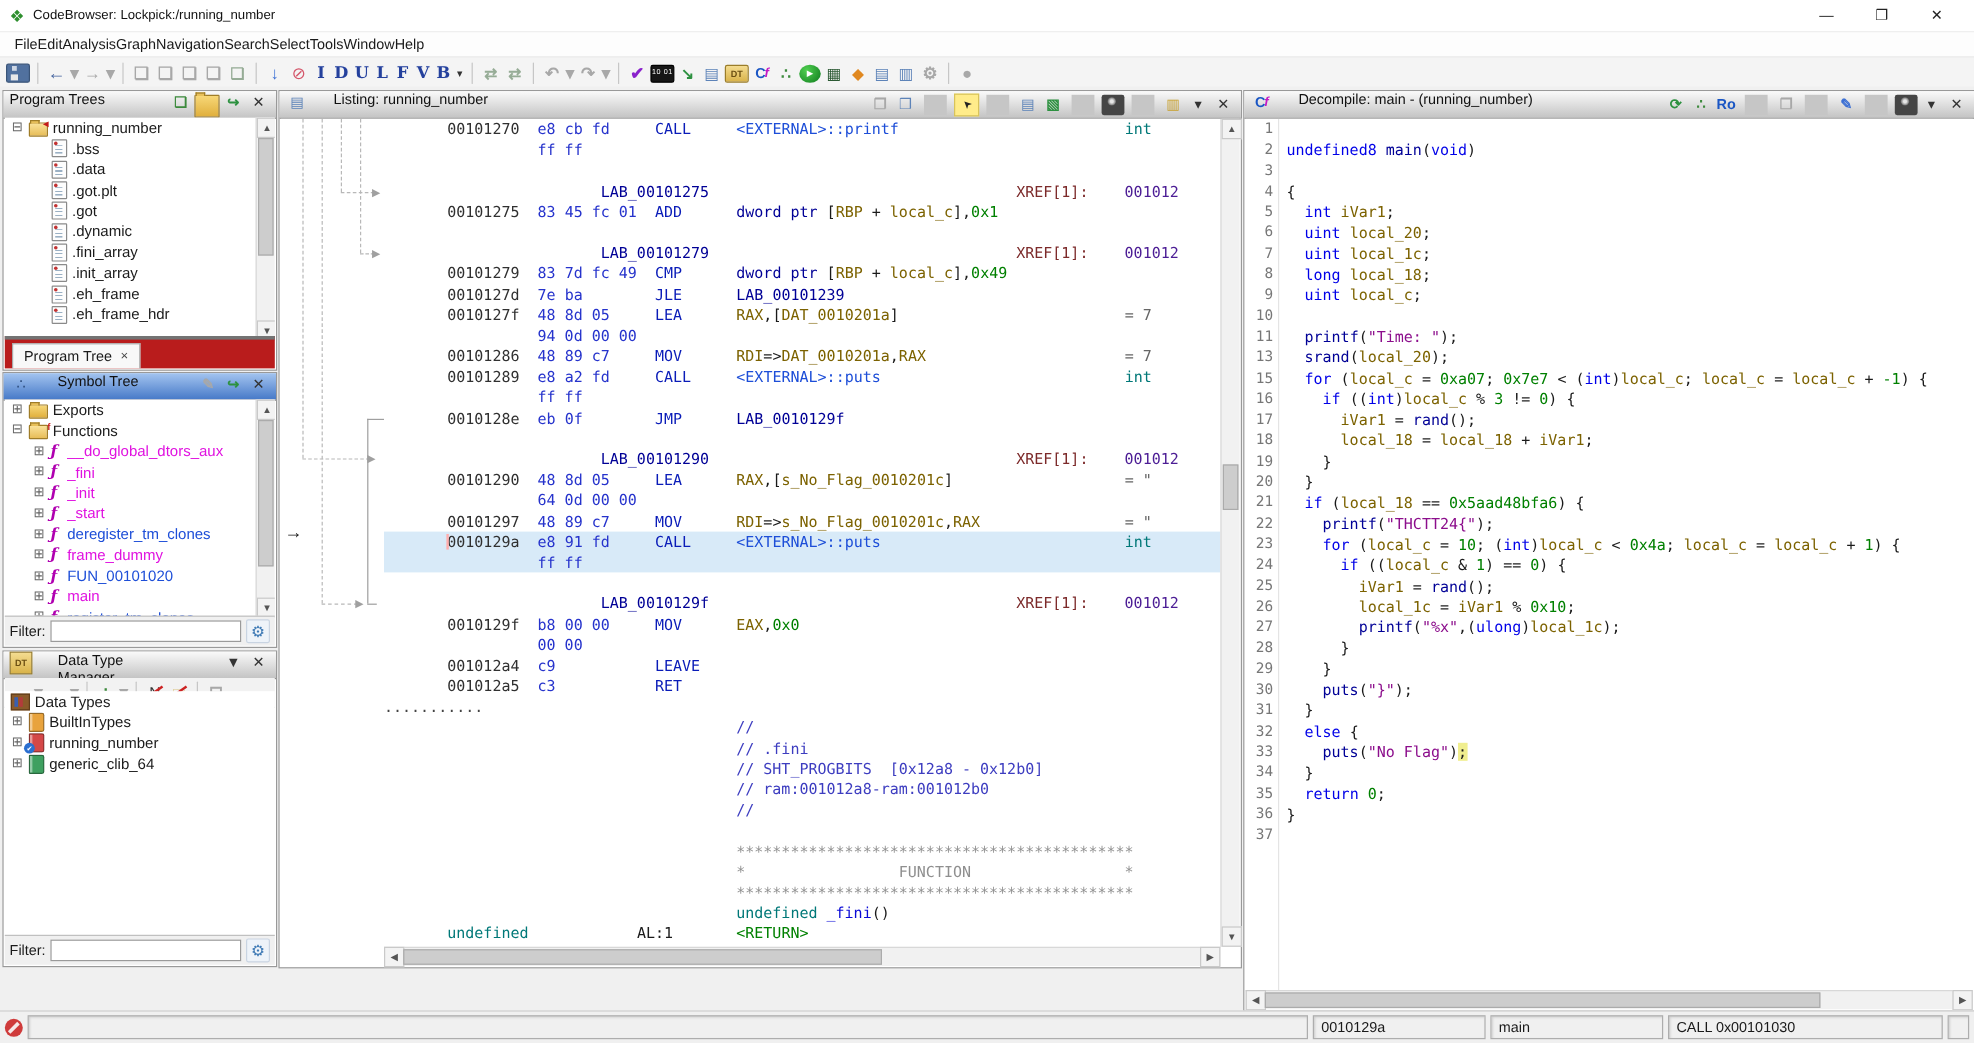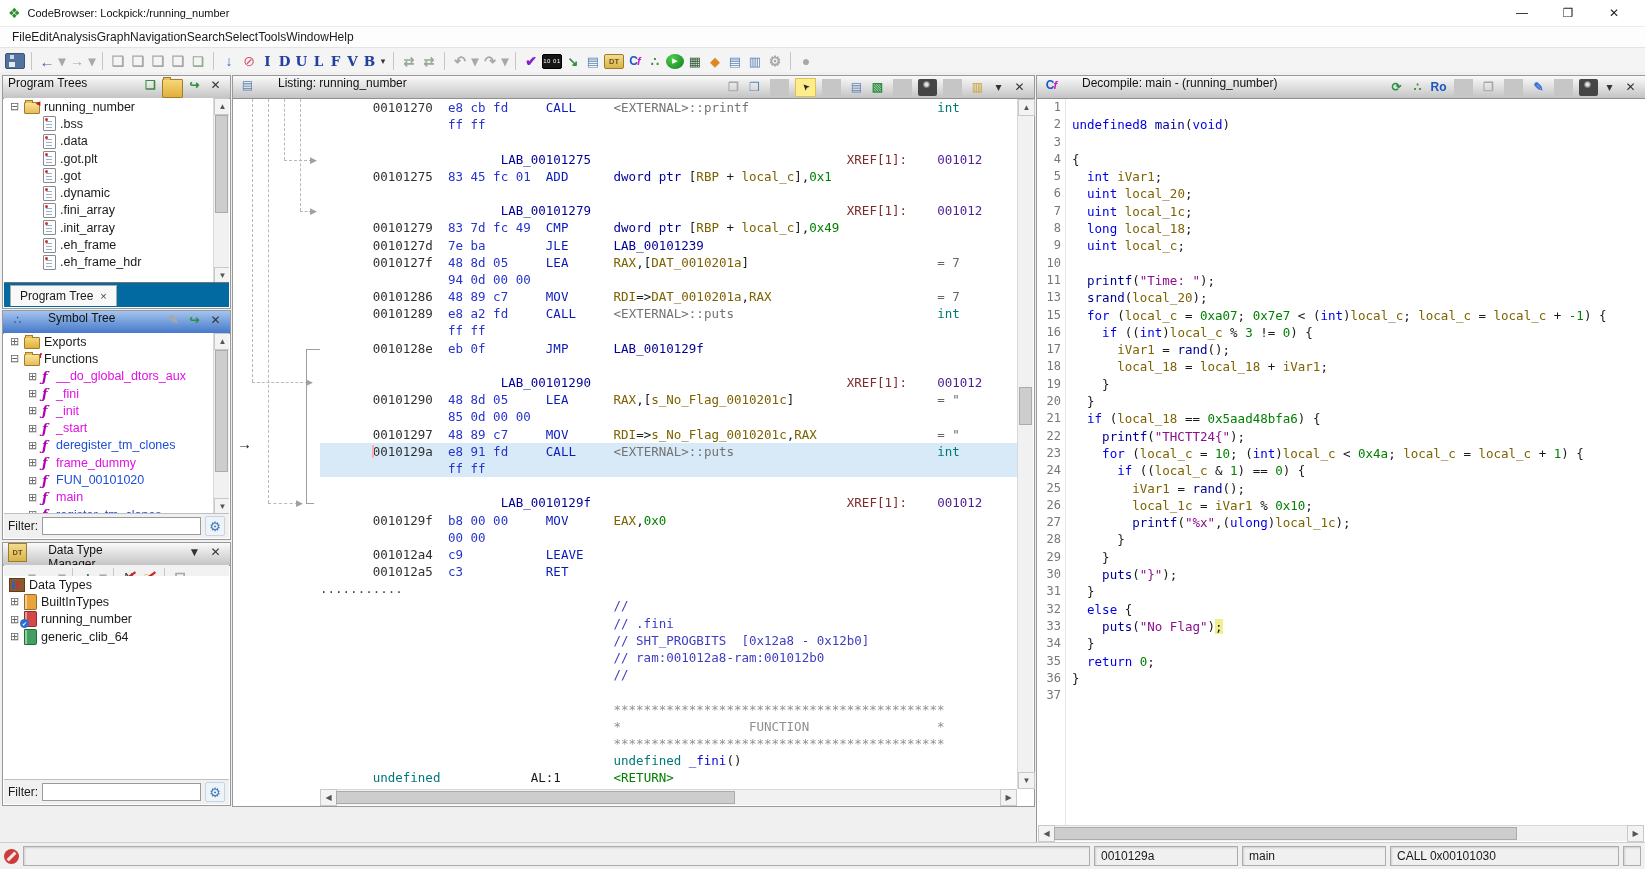--- a/index.html
+++ b/index.html
@@ -73,21 +73,21 @@
 
   
   .tree{position:absolute;left:1px;right:1px;background:#fff;overflow:hidden}
   .trow{height:17.3px;display:flex;align-items:center;gap:4px;padding-left:5px;white-space:nowrap;font-size:12.5px}
   .indent1{width:14px;flex:0 0 auto}.indent2{width:30px;flex:0 0 auto}
   .exp{width:11px;height:11px;font-size:11px;line-height:11px;color:#666;flex:0 0 auto;text-align:center}
   .exp-plus::before{content:"⊞"}.exp-minus::before{content:"⊟"}
   .ficon{color:#b000b0;font-family:"DejaVu Serif",serif;font-style:italic;font-weight:bold;font-size:13px;width:10px;flex:0 0 auto}
   .ficon::before{content:"ƒ"}
   .fmagenta{color:#e012e0}.fblue{color:#1d4ed8}
-  .tabrow{position:absolute;left:1px;right:1px;bottom:1px;height:24px;background:#0369a1;border-top:1px solid #737373;display:flex;align-items:center;padding-left:6px}
+  .tabrow{position:absolute;left:1px;right:1px;bottom:1px;height:24px;background:#b91c1c;border-top:3px solid #737373;display:flex;align-items:flex-end;padding-left:6px}
   .tab{background:#f8f8f8;border:1px solid #aaa;border-bottom:none;height:20px;display:flex;align-items:center;gap:7px;padding:0 9px;font-size:12px}
   .tabx{color:#444;font-size:11px}
   .filter-row{position:absolute;left:1px;right:1px;bottom:1px;height:24px;background:#f0f0f0;border-top:1px solid #c0c0c0;display:flex;align-items:center;gap:4px;padding:0 4px}
   .filter-input{flex:1;height:16px;border:1px solid #9a9a9a;background:#fff;font-size:11px;padding:0 3px}
   .filter-btn{width:18px;height:18px;display:inline-flex;align-items:center;justify-content:center;color:#3c78b4;font-size:13px;border:1px solid #c9d4e2;background:#eef3f9;border-radius:2px}
 
   
   .vsb{position:absolute;width:15px;background:#f1f1f1;border-left:1px solid #d8d8d8}
   .hsb{position:absolute;height:15px;background:#f1f1f1;border-top:1px solid #d8d8d8;display:flex;align-items:center}
   .sbtn{width:15px;height:15px;background:#f3f3f3;border:1px solid #c9c9c9;color:#555;font-size:8px;display:flex;align-items:center;justify-content:center;flex:0 0 auto}
@@ -95,21 +95,21 @@
   .hthumb{position:absolute;top:1px;bottom:1px;background:#cdcdcd;border:1px solid #ababab}
 
   
   .lbody{position:absolute;left:1px;right:17px;top:23px;bottom:17px;overflow:hidden;background:#fff}
   .lmargin{position:absolute;left:0;top:0;width:86px;bottom:0}
   .lrows{position:absolute;left:86px;top:0;right:0}
   .lrow{position:relative;height:17.2px;line-height:17.2px;font-family:"DejaVu Sans Mono",monospace;font-size:12.5px;white-space:pre}
   .lrow.hl{background:#d8eaf8}
   .lrow.cur::before{content:"";position:absolute;left:52px;top:2px;bottom:2px;width:2px;background:#ffadad}
   .tk{white-space:pre}
-  .a{color:#303030}.b{color:#2633cc}.m{color:#0a1cb8}.ext{color:#737373}
+  .a{color:#303030}.b{color:#2633cc}.m{color:#0a1cb8}.ext{color:#1d4ed8}
   .lab{color:#000096}.reg{color:#7c6200}.v{color:#7c6200}.num{color:#008000}
   .kw2{color:#000096}.xl{color:#7c2a2a}.xa{color:#4c1d95}.frag{color:#666}.fragt{color:#007878}
   .com{color:#3d3dc0}.ban{color:#8f8f8f}.und{color:#007878}.fn2{color:#0a0ad6}.dots{color:#444}.p{color:#1a1a1a}
   .dash-v{position:absolute;border-left:1px dashed #b8b8b8}
   .dash-h{position:absolute;border-top:1px dashed #b8b8b8}
   .solid-v{position:absolute;border-left:1px solid #9f9f9f}
   .solid-h{position:absolute;border-top:1px solid #9f9f9f}
   .fl-arrow{position:absolute;color:#a0a0a0;font-size:9px;line-height:9px}
   .cur-arrow{position:absolute;left:3px;font-size:15px;font-weight:bold;color:#111}
 
@@ -536,21 +536,21 @@
           <div class="lrow"><span class="ltx"><span class="tk p">                 </span><span class="tk b">ff ff</span></span></div>
 
           <div class="lrow"><span class="ltx"><span class="tk p">       </span><span class="tk a">0010128e</span><span class="tk p">  </span><span class="tk b">eb 0f</span><span class="tk p">        </span><span class="tk m">JMP</span><span class="tk p">      </span><span class="tk lab">LAB_0010129f</span></span></div>
 
           <div class="lrow"><span class="ltx"></span></div>
 
           <div class="lrow"><span class="ltx"><span class="tk p">                        </span><span class="tk lab">LAB_00101290</span><span class="tk p">                                  </span><span class="tk xl">XREF[1]:</span><span class="tk p">    </span><span class="tk xa">001012</span></span></div>
 
           <div class="lrow"><span class="ltx"><span class="tk p">       </span><span class="tk a">00101290</span><span class="tk p">  </span><span class="tk b">48 8d 05</span><span class="tk p">     </span><span class="tk m">LEA</span><span class="tk p">      </span><span class="tk reg">RAX</span><span class="tk p">,[</span><span class="tk v">s_No_Flag_0010201c</span><span class="tk p">]</span><span class="tk p">                   </span><span class="tk frag">= "</span></span></div>
 
-          <div class="lrow"><span class="ltx"><span class="tk p">                 </span><span class="tk b">85 0d 00 00</span></span></div>
+          <div class="lrow"><span class="ltx"><span class="tk p">                 </span><span class="tk b">64 0d 00 00</span></span></div>
 
           <div class="lrow"><span class="ltx"><span class="tk p">       </span><span class="tk a">00101297</span><span class="tk p">  </span><span class="tk b">48 89 c7</span><span class="tk p">     </span><span class="tk m">MOV</span><span class="tk p">      </span><span class="tk reg">RDI</span><span class="tk p">=&gt;</span><span class="tk v">s_No_Flag_0010201c</span><span class="tk p">,</span><span class="tk reg">RAX</span><span class="tk p">                </span><span class="tk frag">= "</span></span></div>
 
           <div class="lrow hl cur"><span class="ltx"><span class="tk p">       </span><span class="tk a">0010129a</span><span class="tk p">  </span><span class="tk b">e8 91 fd</span><span class="tk p">     </span><span class="tk m">CALL</span><span class="tk p">     </span><span class="tk ext">&lt;EXTERNAL&gt;::puts</span><span class="tk p">                           </span><span class="tk fragt">int</span></span></div>
 
           <div class="lrow hl"><span class="ltx"><span class="tk p">                 </span><span class="tk b">ff ff</span></span></div>
 
           <div class="lrow"><span class="ltx"></span></div>
 
           <div class="lrow"><span class="ltx"><span class="tk p">                        </span><span class="tk lab">LAB_0010129f</span><span class="tk p">                                  </span><span class="tk xl">XREF[1]:</span><span class="tk p">    </span><span class="tk xa">001012</span></span></div>

